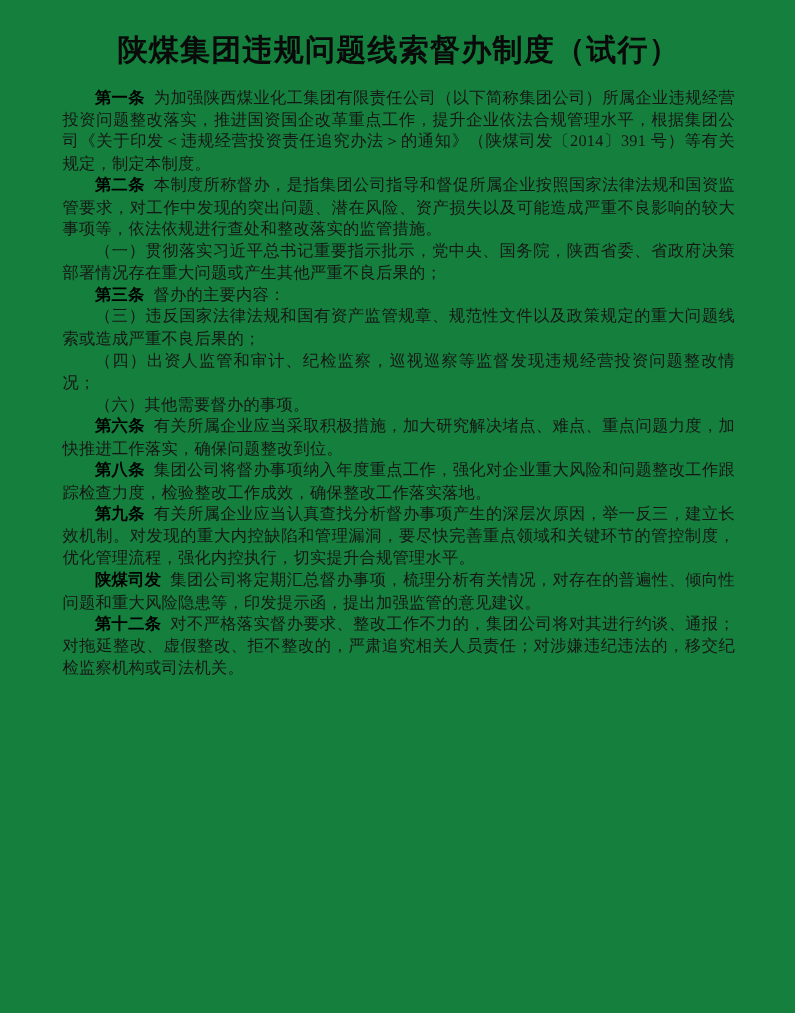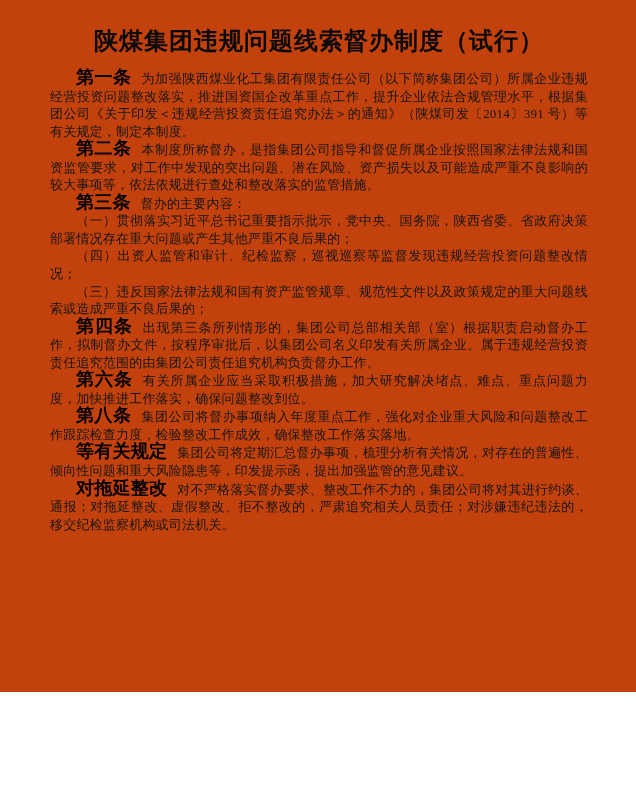--- a/index.html
+++ b/index.html
@@ -2,23 +2,23 @@
 <html lang="zh"><head>
 <meta charset="utf-8">
 <style>
   html, body {
     margin: 0;
     padding: 0;
     background: #ffffff;
   }
   .page {
     width: 636px;
-    height: 692px;
+    height: 810px;
     box-sizing: border-box;
-    background: #c2410c;
+    background: #15803d;
     padding: 26px 48px 10px 50px;
     overflow: hidden;
     font-family: "Liberation Serif", "DejaVu Serif", serif;
     color: #161616;
   }
   .doc-title {
     margin: 0 0 13px 0;
     font-size: 24px;
     line-height: 30px;
     font-weight: 700;
@@ -34,37 +34,38 @@
     text-align: justify;
     text-justify: inter-ideograph;
     text-indent: 2em;
     letter-spacing: 0.2px;
   }
   .art-label {
     font-weight: 700;
     color: #000000;
     margin-right: 0.55em;
     font-family: "Liberation Sans", "DejaVu Sans", sans-serif;
-    font-size: 18px;
+    font-size: 13px;
   }
   .art-label:empty {
     display: none;
   }
 </style>
 </head>
 <body>
 
 <div class="page">
   <h1 class="doc-title">陕煤集团违规问题线索督办制度（试行）</h1>
 
   <p class="para"><b class="art-label">第一条</b><span>为加强陕西煤业化工集团有限责任公司（以下简称集团公司）所属企业违规经营投资问题整改落实，推进国资国企改革重点工作，提升企业依法合规管理水平，根据集团公司《关于印发＜违规经营投资责任追究办法＞的通知》（陕煤司发〔2014〕391 号）等有关规定，制定本制度。</span></p>
   <p class="para"><b class="art-label">第二条</b><span>本制度所称督办，是指集团公司指导和督促所属企业按照国家法律法规和国资监管要求，对工作中发现的突出问题、潜在风险、资产损失以及可能造成严重不良影响的较大事项等，依法依规进行查处和整改落实的监管措施。</span></p>
+  <p class="para"><span>（一）贯彻落实习近平总书记重要指示批示，党中央、国务院，陕西省委、省政府决策部署情况存在重大问题或产生其他严重不良后果的；</span></p>
   <p class="para"><b class="art-label">第三条</b><span>督办的主要内容：</span></p>
-  <p class="para"><span>（一）贯彻落实习近平总书记重要指示批示，党中央、国务院，陕西省委、省政府决策部署情况存在重大问题或产生其他严重不良后果的；</span></p>
+  <p class="para"><span>（三）违反国家法律法规和国有资产监管规章、规范性文件以及政策规定的重大问题线索或造成严重不良后果的；</span></p>
   <p class="para"><span>（四）出资人监管和审计、纪检监察，巡视巡察等监督发现违规经营投资问题整改情况；</span></p>
-  <p class="para"><span>（三）违反国家法律法规和国有资产监管规章、规范性文件以及政策规定的重大问题线索或造成严重不良后果的；</span></p>
-  <p class="para"><b class="art-label">第四条</b><span>出现第三条所列情形的，集团公司总部相关部（室）根据职责启动督办工作，拟制督办文件，按程序审批后，以集团公司名义印发有关所属企业。属于违规经营投资责任追究范围的由集团公司责任追究机构负责督办工作。</span></p>
+  <p class="para"><span>（六）其他需要督办的事项。</span></p>
   <p class="para"><b class="art-label">第六条</b><span>有关所属企业应当采取积极措施，加大研究解决堵点、难点、重点问题力度，加快推进工作落实，确保问题整改到位。</span></p>
   <p class="para"><b class="art-label">第八条</b><span>集团公司将督办事项纳入年度重点工作，强化对企业重大风险和问题整改工作跟踪检查力度，检验整改工作成效，确保整改工作落实落地。</span></p>
-  <p class="para"><b class="art-label">等有关规定</b><span>集团公司将定期汇总督办事项，梳理分析有关情况，对存在的普遍性、倾向性问题和重大风险隐患等，印发提示函，提出加强监管的意见建议。</span></p>
-  <p class="para"><b class="art-label">对拖延整改</b><span>对不严格落实督办要求、整改工作不力的，集团公司将对其进行约谈、通报；对拖延整改、虚假整改、拒不整改的，严肃追究相关人员责任；对涉嫌违纪违法的，移交纪检监察机构或司法机关。</span></p>
+  <p class="para"><b class="art-label">第九条</b><span>有关所属企业应当认真查找分析督办事项产生的深层次原因，举一反三，建立长效机制。对发现的重大内控缺陷和管理漏洞，要尽快完善重点领域和关键环节的管控制度，优化管理流程，强化内控执行，切实提升合规管理水平。</span></p>
+  <p class="para"><b class="art-label">陕煤司发</b><span>集团公司将定期汇总督办事项，梳理分析有关情况，对存在的普遍性、倾向性问题和重大风险隐患等，印发提示函，提出加强监管的意见建议。</span></p>
+  <p class="para"><b class="art-label">第十二条</b><span>对不严格落实督办要求、整改工作不力的，集团公司将对其进行约谈、通报；对拖延整改、虚假整改、拒不整改的，严肃追究相关人员责任；对涉嫌违纪违法的，移交纪检监察机构或司法机关。</span></p>
 
 </div>
 
 </body></html>

